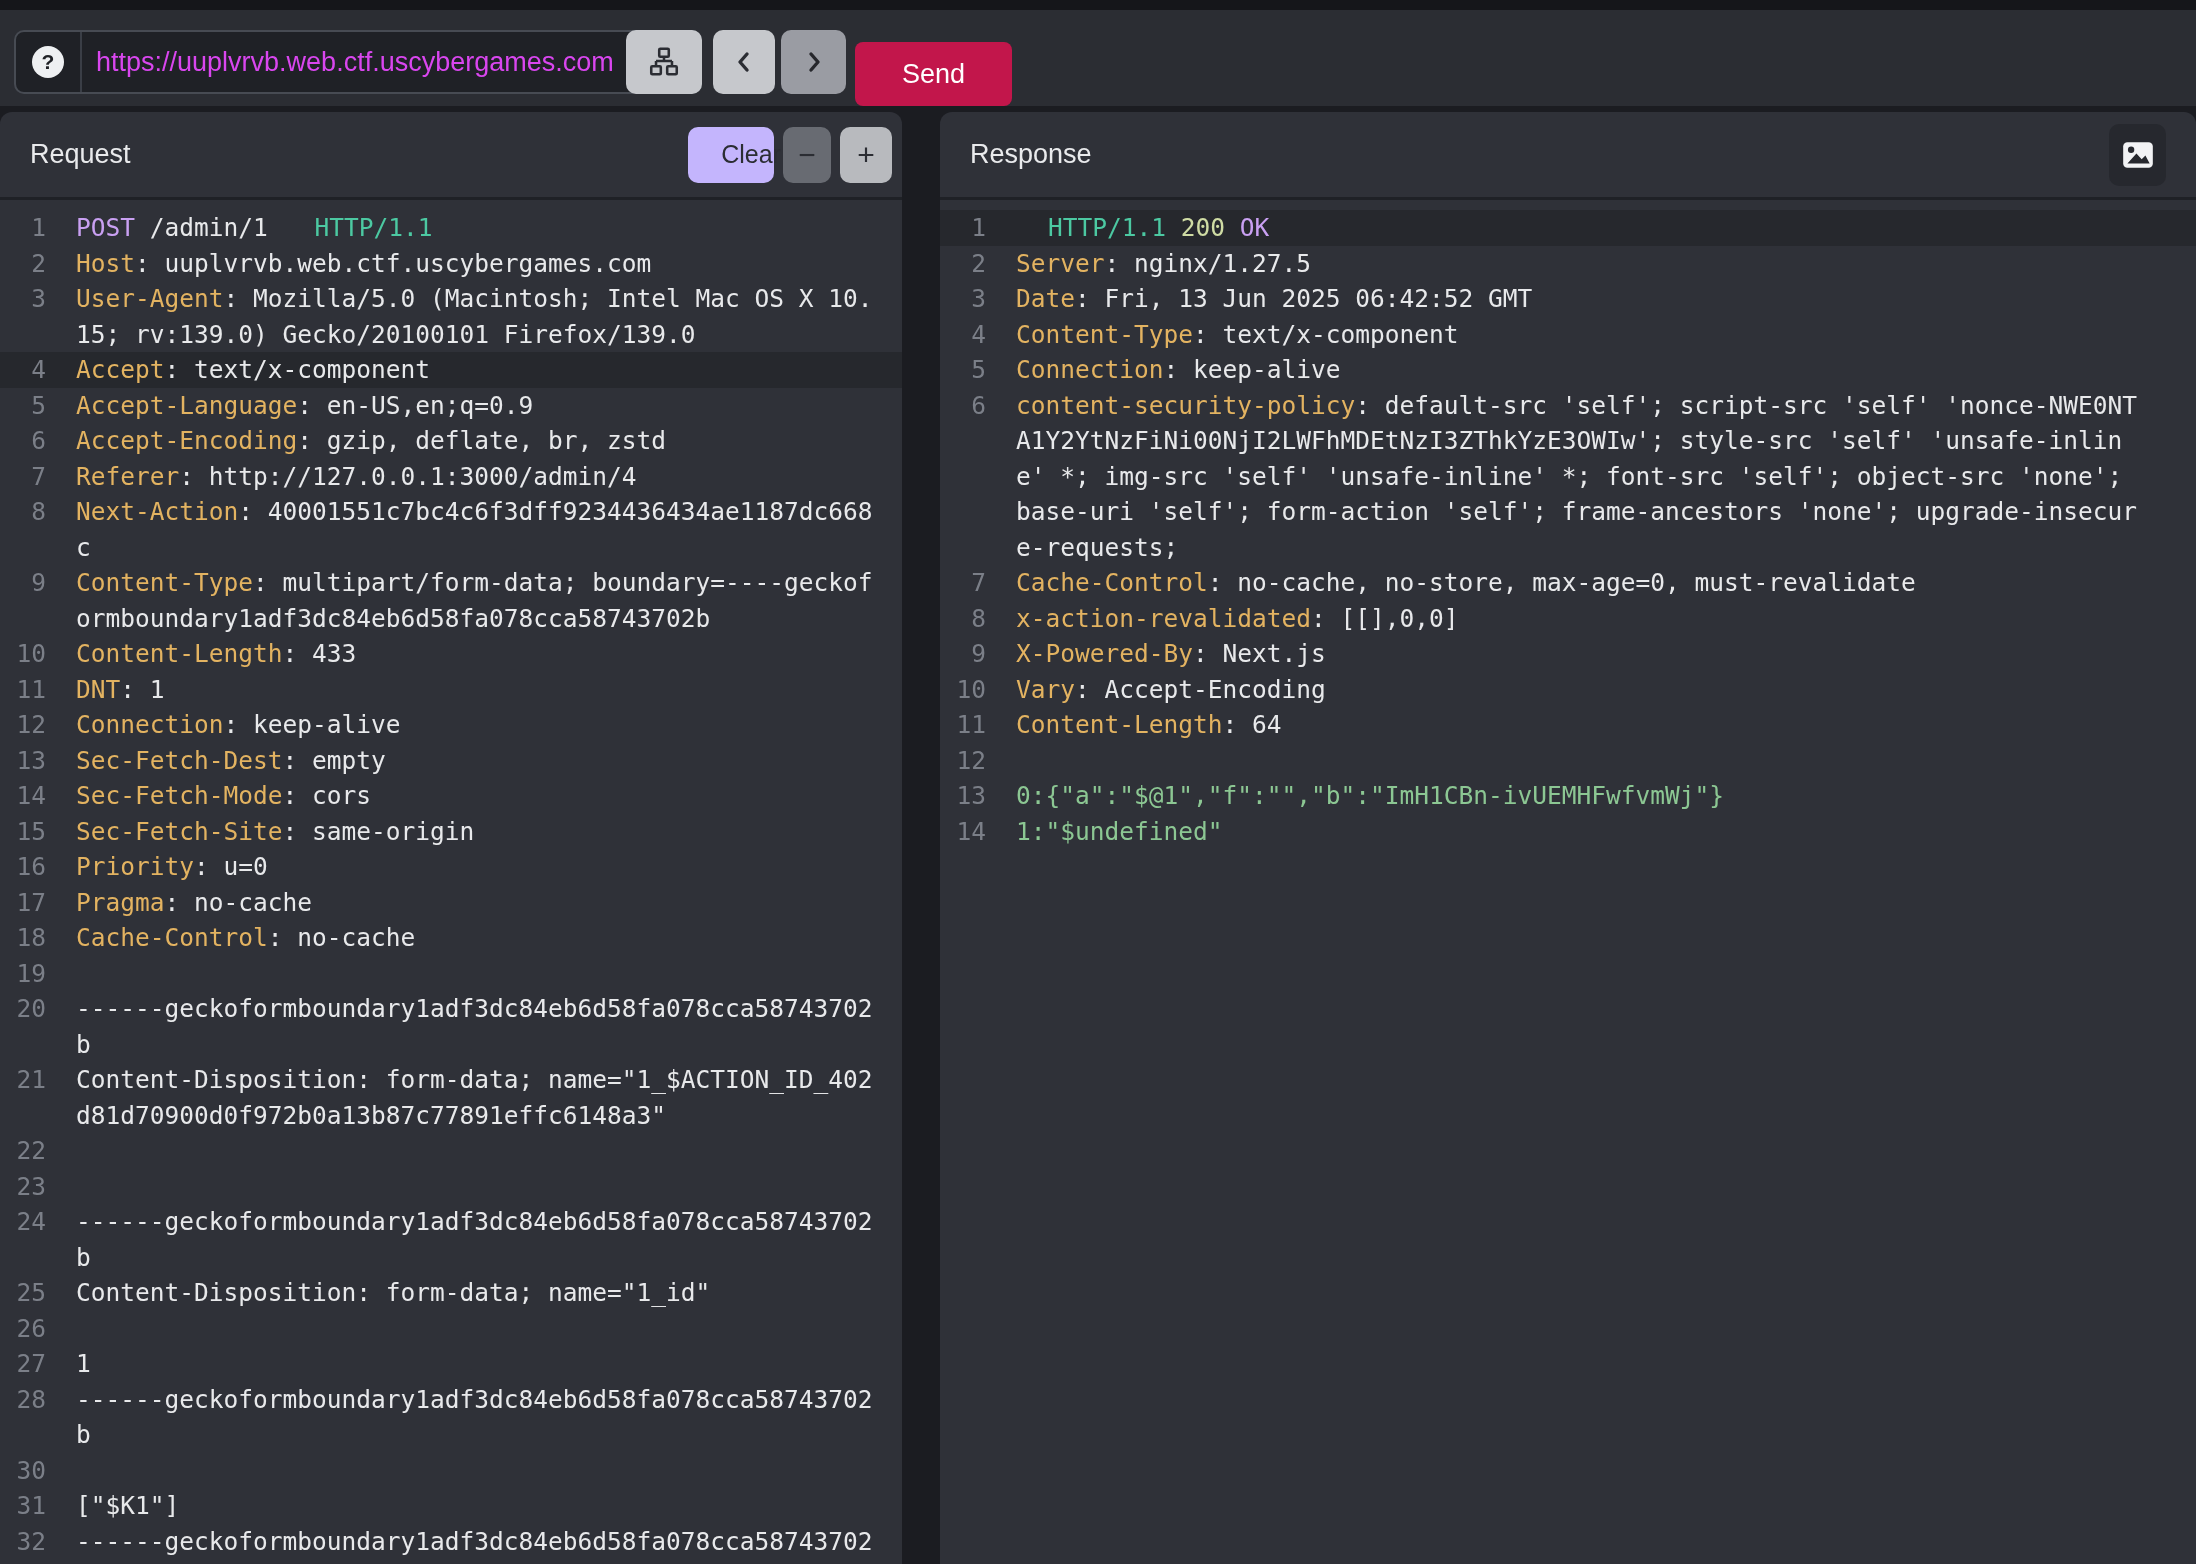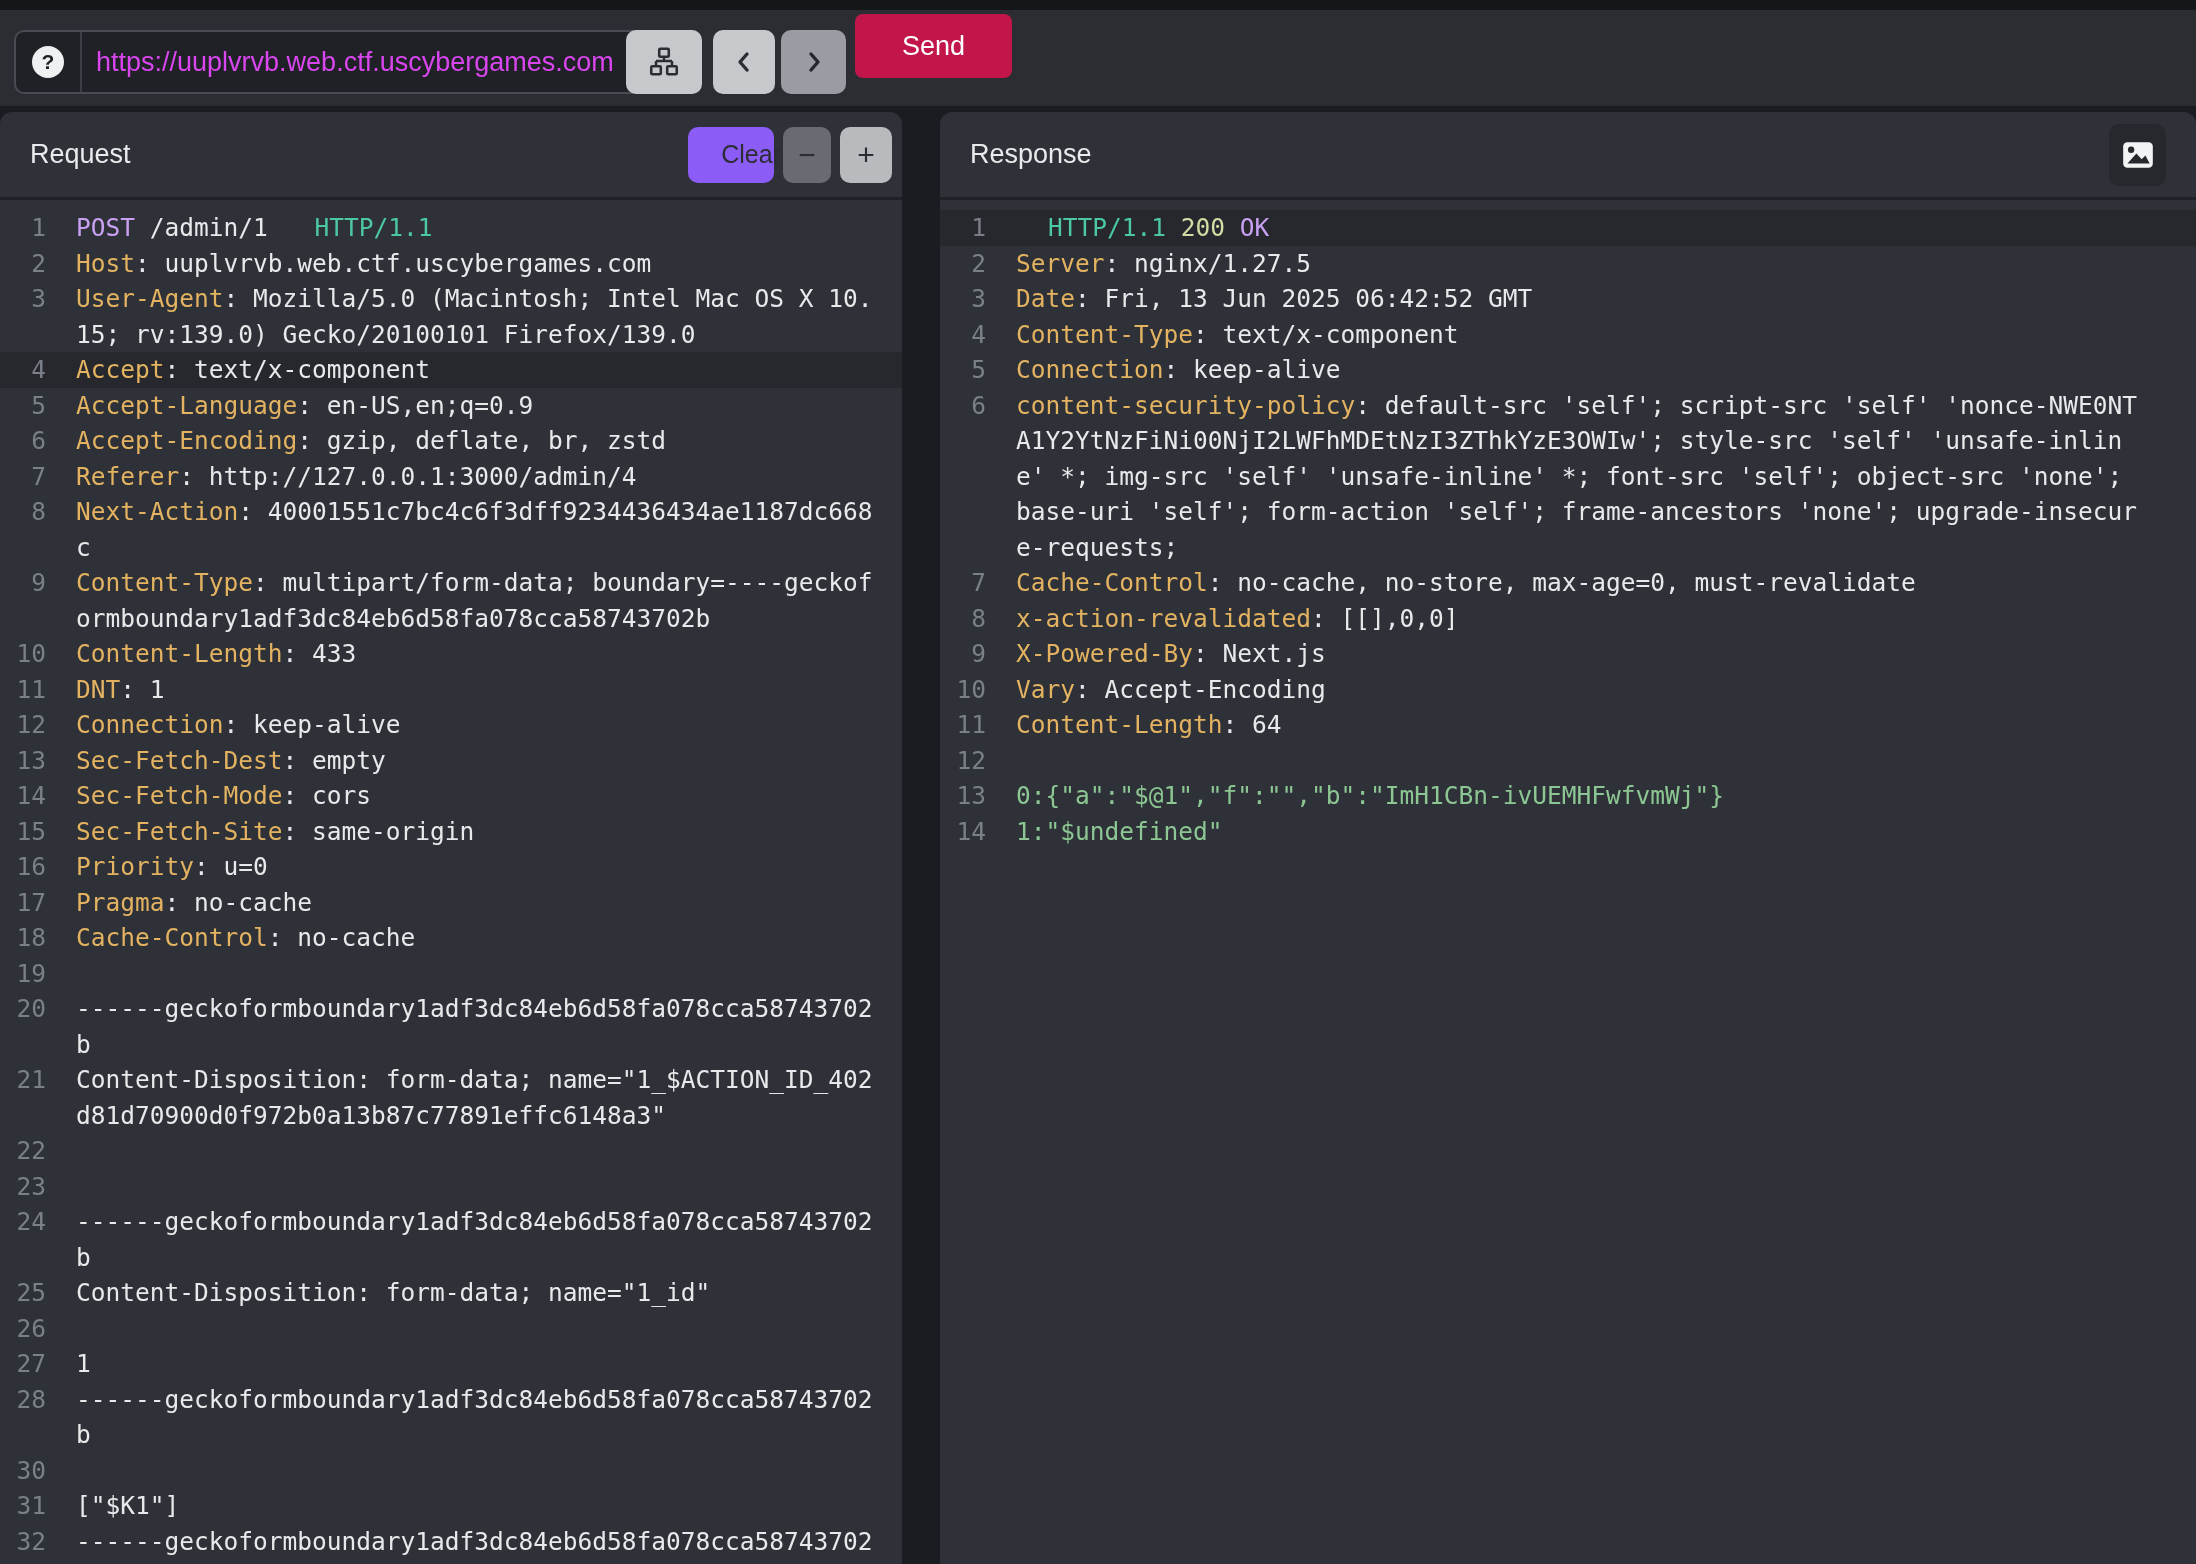--- a/index.html
+++ b/index.html
@@ -21,37 +21,37 @@
                  align-items:center; justify-content:center; }
   .url-text { flex:1; display:flex; align-items:center; padding-left:14px;
               font-size:27px; color:#d946ef; white-space:nowrap; overflow:hidden; }
   .sitemap-btn { width:76px; margin:-2px; background:#c6c8cc; border-radius:10px;
                  display:flex; align-items:center; justify-content:center; }
 
   .nav-btn { position:absolute; top:20px; height:64px; border-radius:10px;
              display:flex; align-items:center; justify-content:center; }
   .back-btn { left:713px; width:62px; background:#c6c8cc; }
   .fwd-btn  { left:781px; width:65px; background:#9a9ca3; }
-  .send-btn { position:absolute; left:855px; top:4px; width:157px; height:64px;
+  .send-btn { position:absolute; left:855px; top:32px; width:157px; height:64px;
               background:var(--accent,#c2164b); border-radius:8px; color:#ffffff;
               font-size:27px; display:flex; align-items:center; justify-content:center; }
 
   
   .pane { position:absolute; top:112px; bottom:0; background:#2f3138;
           border-radius:12px 12px 0 0; overflow:hidden; }
   .pane-left  { left:0; width:902px; }
   .pane-right { left:940px; width:1256px; }
 
   .pane-header { height:88px; border-bottom:3px solid #1f2126; display:flex;
                  align-items:center; padding:0 10px 0 30px; }
   .pane-title { font-size:27px; color:#e9eaec; }
   .hdr-btns { margin-left:auto; display:flex; gap:9px; align-items:center; }
   .hbtn { height:56px; border-radius:10px; display:flex; align-items:center;
           justify-content:center; color:#2b2d33; }
-  .clear-btn { width:86px; background:#8b5cf6; font-size:25px;padding-left:40px; }
+  .clear-btn { width:86px; background:#c4b5fd; font-size:25px;padding-left:40px; }
   .minus-btn { width:48px; background:#686b72; font-size:30px; }
   .plus-btn  { width:52px; background:#b8babe; font-size:30px; }
   .img-btn { margin-left:auto; margin-right:20px; width:57px; height:62px;
              background:#26282e; border-radius:10px; display:flex;
              align-items:center; justify-content:center; }
 
   
   .editor { position:absolute; top:91px; left:0; right:0; bottom:0; overflow:hidden;
             padding-top:7px; font-family:"DejaVu Sans Mono", monospace;
             font-size:24.5px; line-height:35.5px; }

